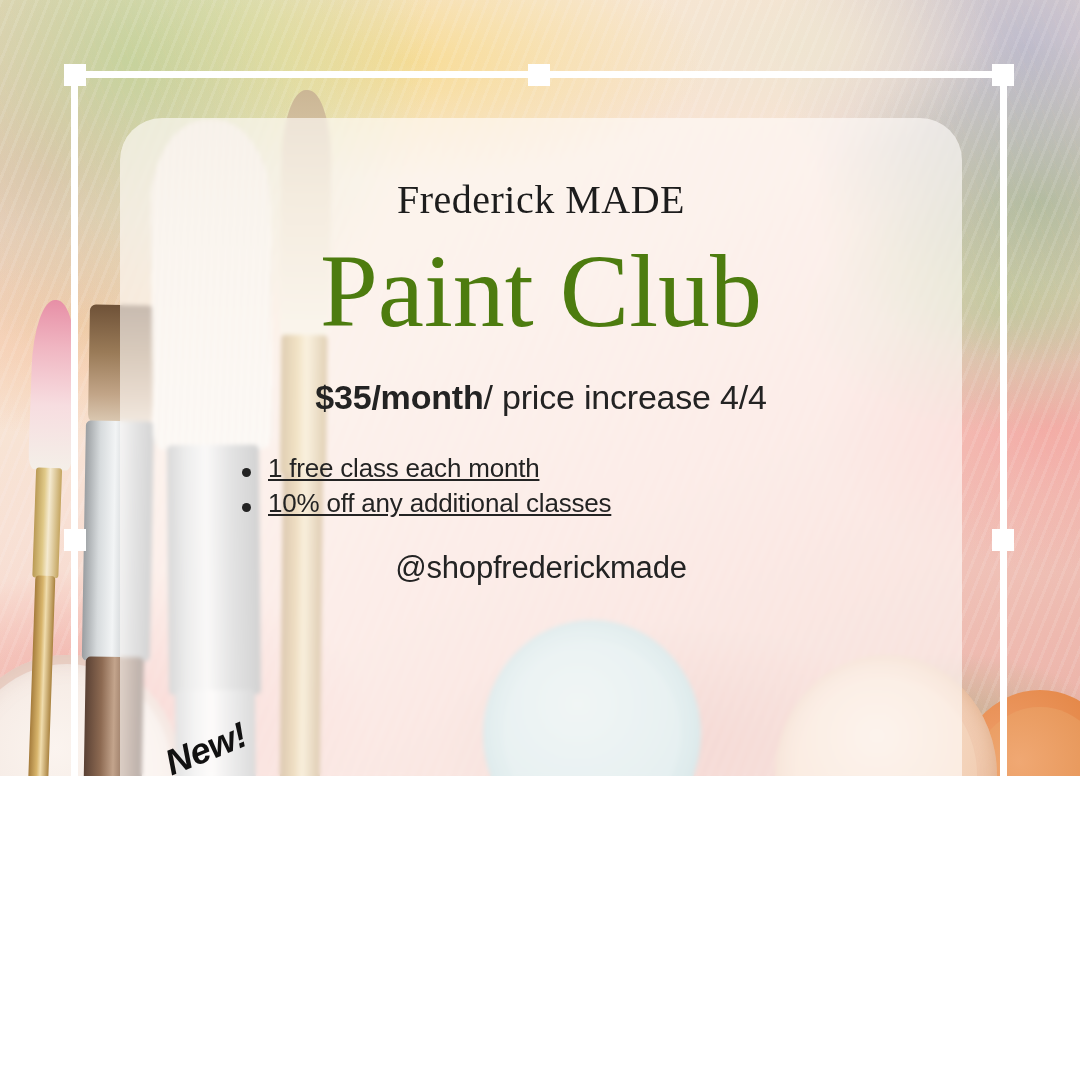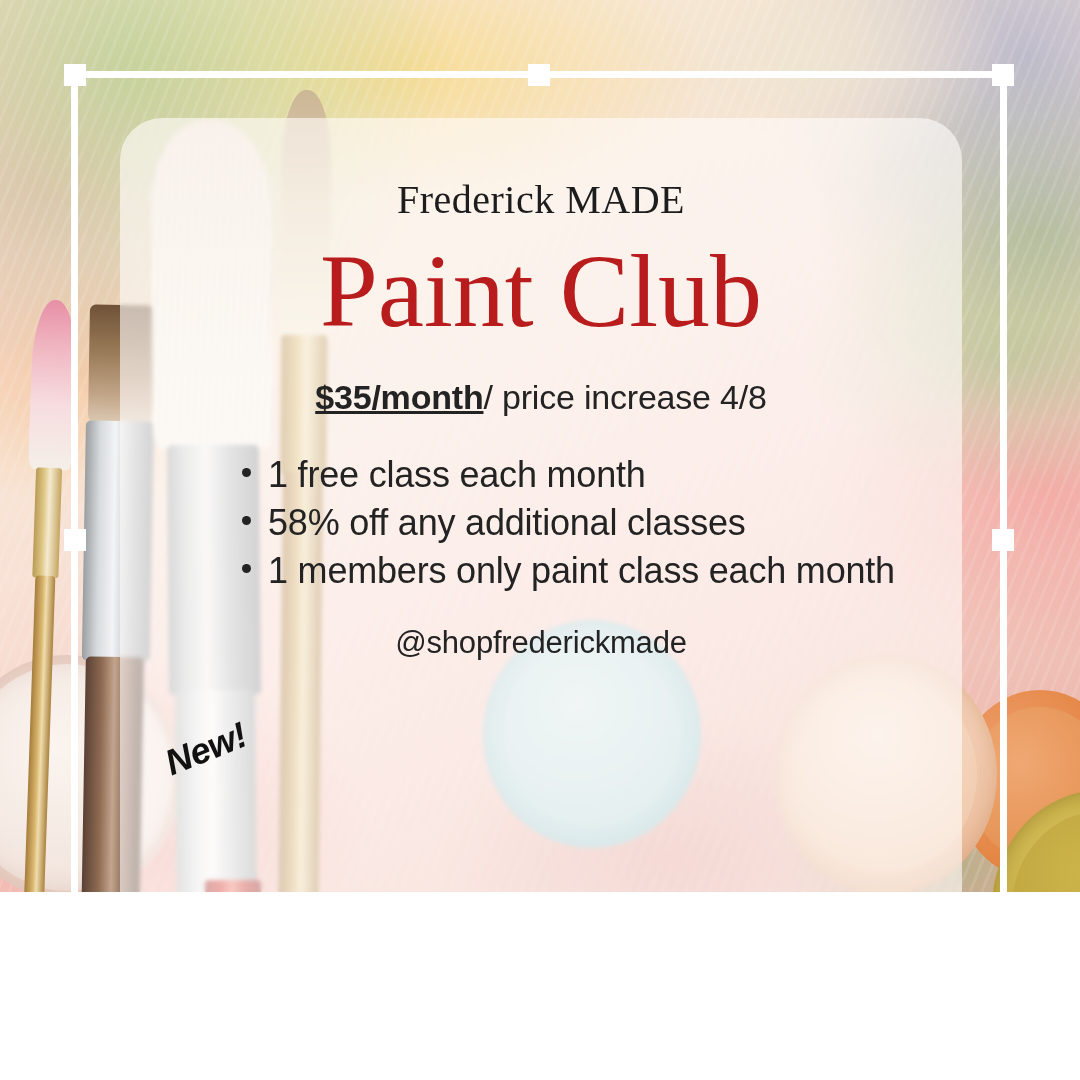--- a/index.html
+++ b/index.html
@@ -3,21 +3,21 @@
 <meta charset="utf-8">
 <style>
   html, body {
     margin: 0;
     padding: 0;
     background: #ffffff;
   }
   #poster {
     position: relative;
     width: 1080px;
-    height: 892px;
+    height: 776px;
     overflow: hidden;
     font-family: "Liberation Sans", sans-serif;
   }
 
   
   .bg-base {
     position: absolute;
     inset: 0;
     background:
       radial-gradient(circle at 12% 8%, rgba(150,205,110,0.55) 0%, rgba(150,205,110,0) 26%),
@@ -203,41 +203,42 @@
     line-height: 1;
     color: #1d1d1d;
   }
   #title {
     margin: 18px 0 0 0;
     font-family: "Liberation Serif", "DejaVu Serif", serif;
     font-size: 104px;
     font-weight: 400;
     line-height: 1.02;
     letter-spacing: 0px;
-    color: #b91c1c;
+    color: #4d7c0f;
   }
   #price-line {
     margin: 34px 0 0 0;
     font-size: 34px;
     font-weight: 400;
     letter-spacing: -0.2px;
     color: #232323;
   }
-  #price-amount { font-weight: 700; text-decoration: underline; }
+  #price-amount { font-weight: 700; }
 
   
   #benefits {
     list-style: none;
     margin: 34px 0 0 0;
     padding: 0 0 0 118px;
     text-align: left;
-    font-size: 36px;
+    font-size: 26px;
     line-height: 1.33;
     color: #232323;
     letter-spacing: -0.2px;
+    text-decoration: underline;
   }
   #benefits li {
     position: relative;
     padding-left: 30px;
     margin-bottom: 0px;
   }
   #benefits li::before {
     content: "";
     position: absolute;
     left: 4px;
@@ -329,27 +330,26 @@
     <div class="handle"></div>
   </div>
 
   <div id="frost-panel"></div>
 
   <div id="content">
     <h2 id="brand">Frederick MADE</h2>
     <h1 id="title">Paint Club</h1>
 
     <p id="price-line">
-      <span id="price-amount">$35/month</span><span id="price-note">/ price increase 4/8</span>
+      <span id="price-amount">$35/month</span><span id="price-note">/ price increase 4/4</span>
     </p>
 
     <ul id="benefits">
       <li>1 free class each month</li>
-      <li>58% off any additional classes</li>
-      <li>1 members only paint class each month</li>
+      <li>10% off any additional classes</li>
     </ul>
 
     <p id="handle">@shopfrederickmade</p>
   </div>
 
   <div id="new-badge">New!</div>
 
   <div class="frame-line" id="frame-top"></div>
   <div class="frame-line" id="frame-bottom"></div>
   <div class="frame-line" id="frame-left"></div>

